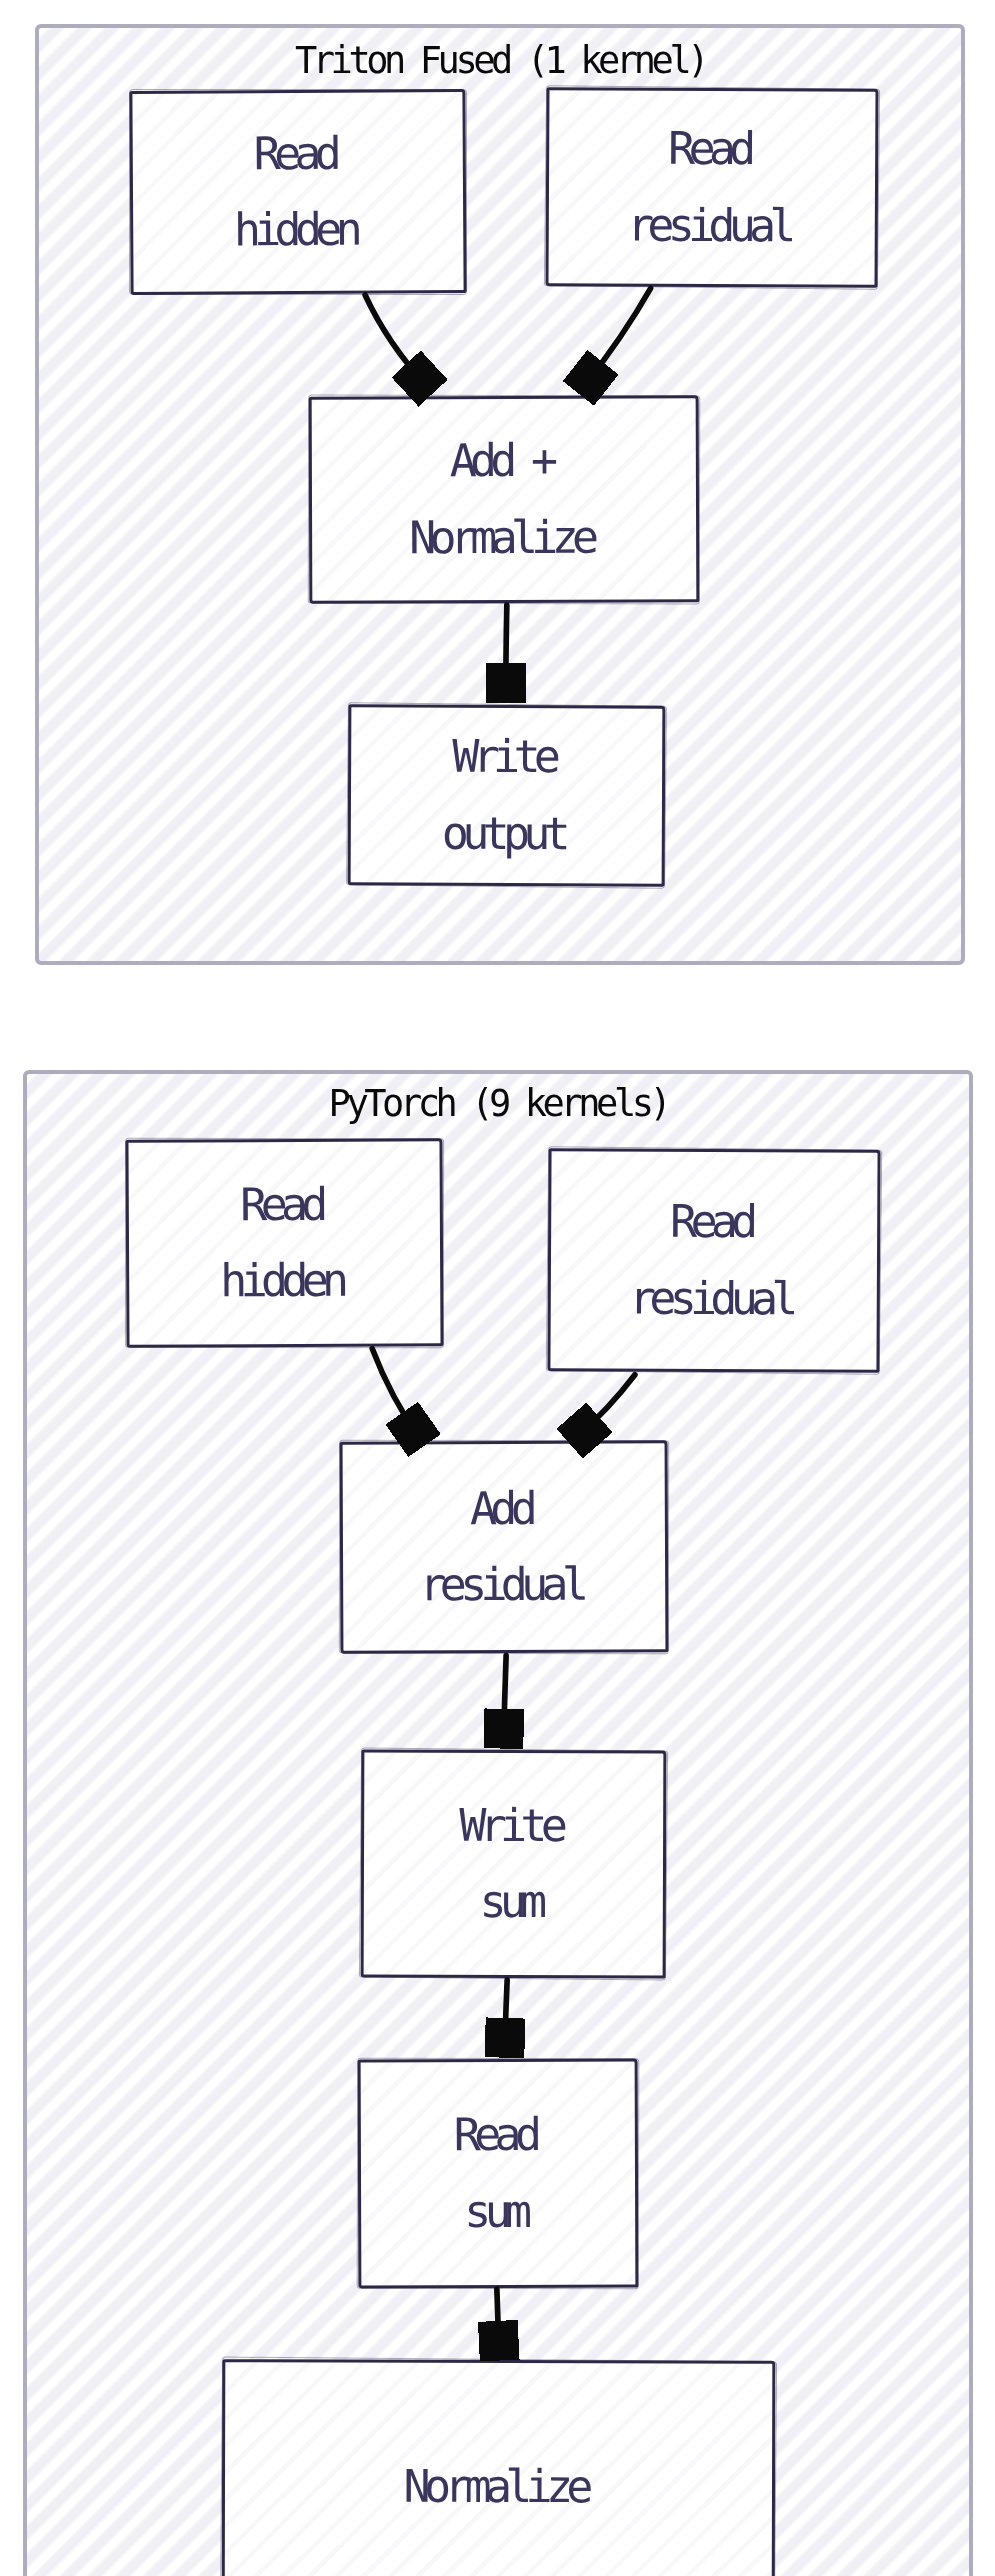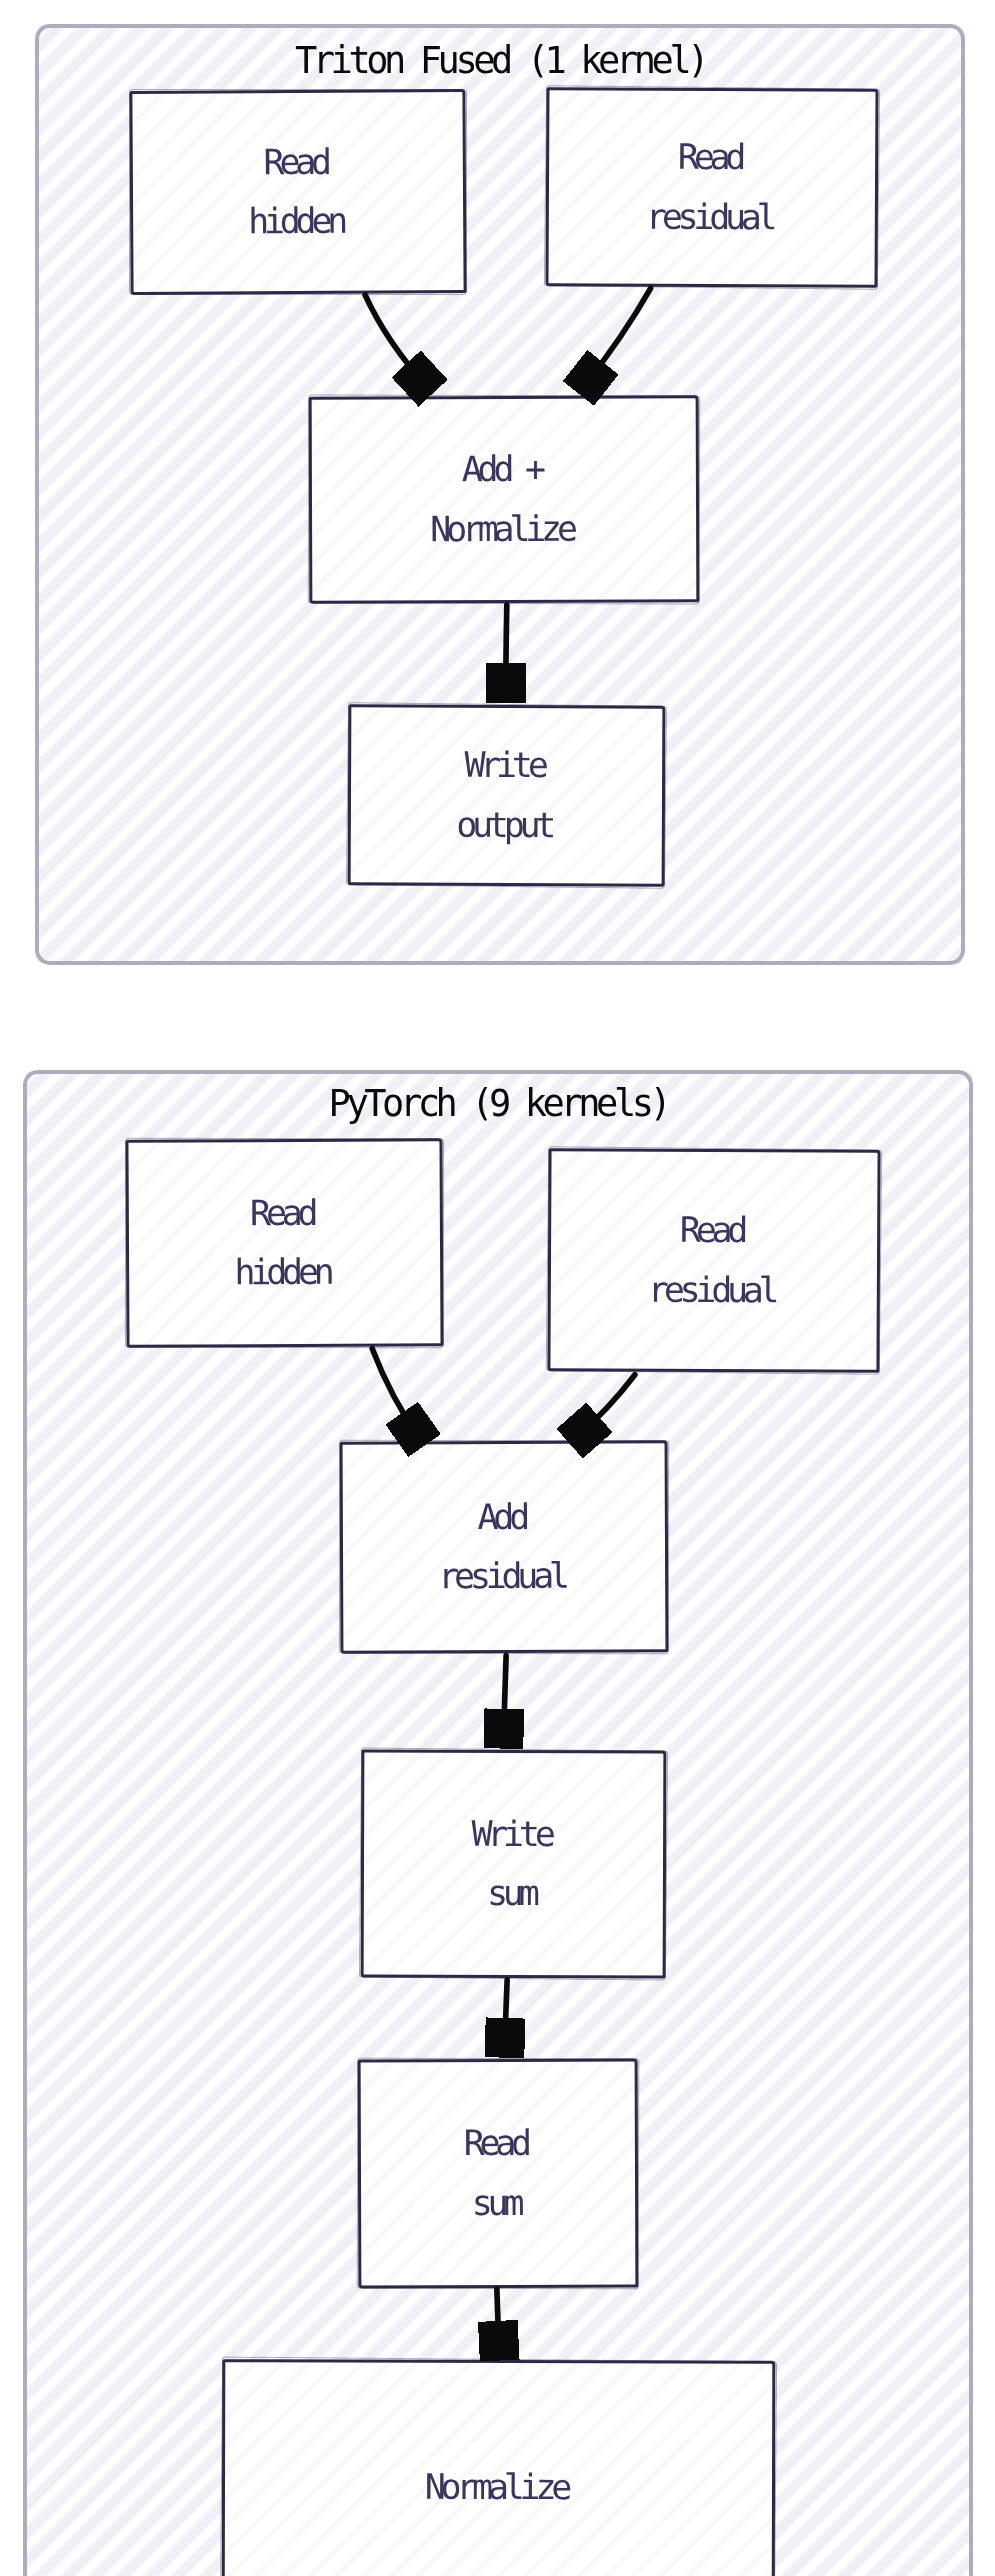--- a/index.html
+++ b/index.html
@@ -7,21 +7,21 @@
     width: 996px; height: 2986px;
     background: #ffffff;
     position: relative;
     overflow: hidden;
     font-family: "DejaVu Sans Mono", "Liberation Mono", monospace;
   }
   .panel {
     position: absolute;
     box-sizing: border-box;
     border: 4.1px solid #adadbe;
-    border-radius: 15px;
+    border-radius: 6px;
     background-color: #f4f4f8;
     background-image: repeating-linear-gradient(
       135deg,
       #ffffff 0px, #ffffff 5.7px,
       rgba(240,240,246,0.9) 8.8px, rgba(238,238,245,0.9) 16px,
       #ffffff 19.6px
     );
     padding-left: 25px;
   }
   .panel::after {
@@ -67,21 +67,21 @@
     content: "";
     position: absolute; inset: -4.1px;
     border: 1.5px solid rgba(44,40,69,0.38);
     border-radius: 3.6px;
     transform: rotate(0.35deg);
     pointer-events: none;
   }
   .node-label {
     white-space: pre-line;
     text-align: center;
-    font-size: 35px;
+    font-size: 45px;
     line-height: 1.7;
     letter-spacing: -0.15em;
     color: #3a355b;
     padding-right: 0.15em; 
   }
   .arrow-layer {
     position: absolute;
     left: 0; top: 0;
     pointer-events: none;
   }

